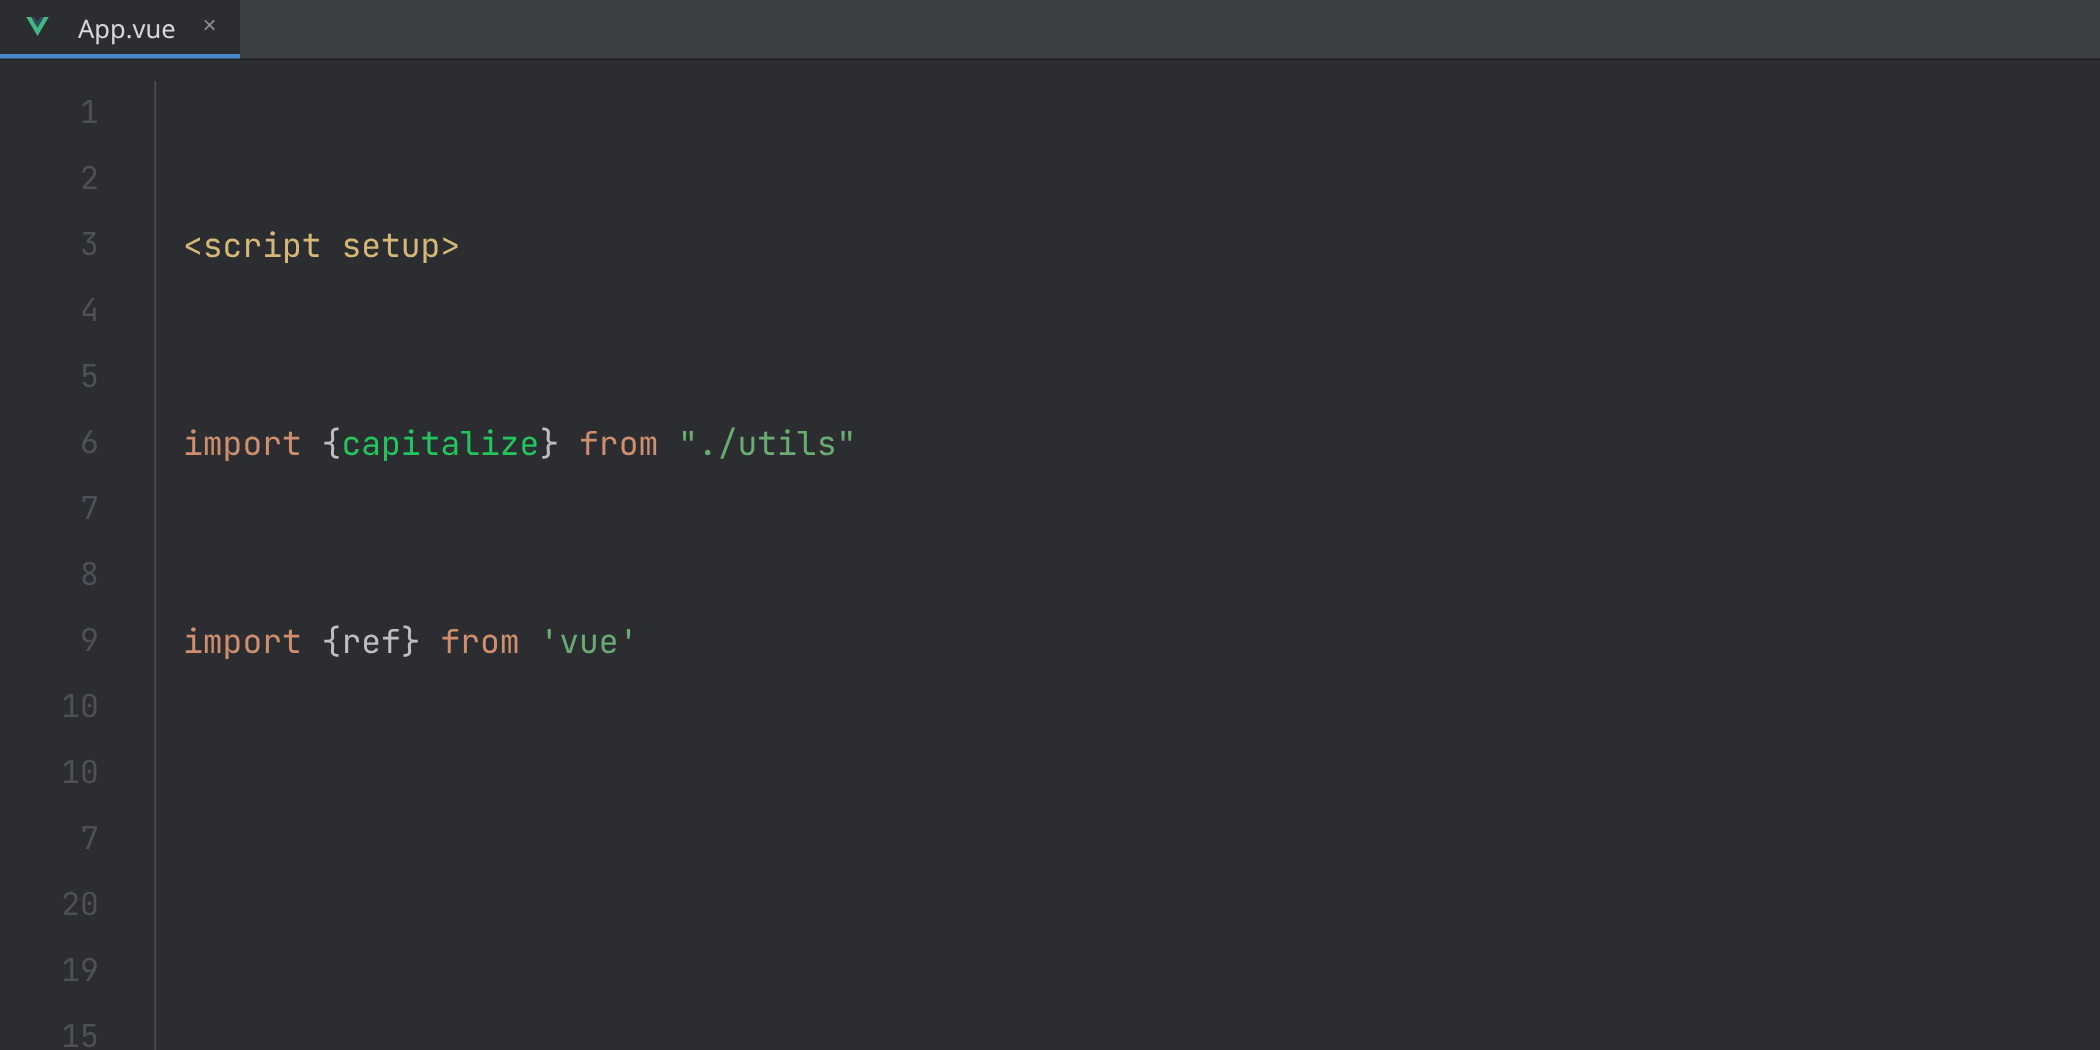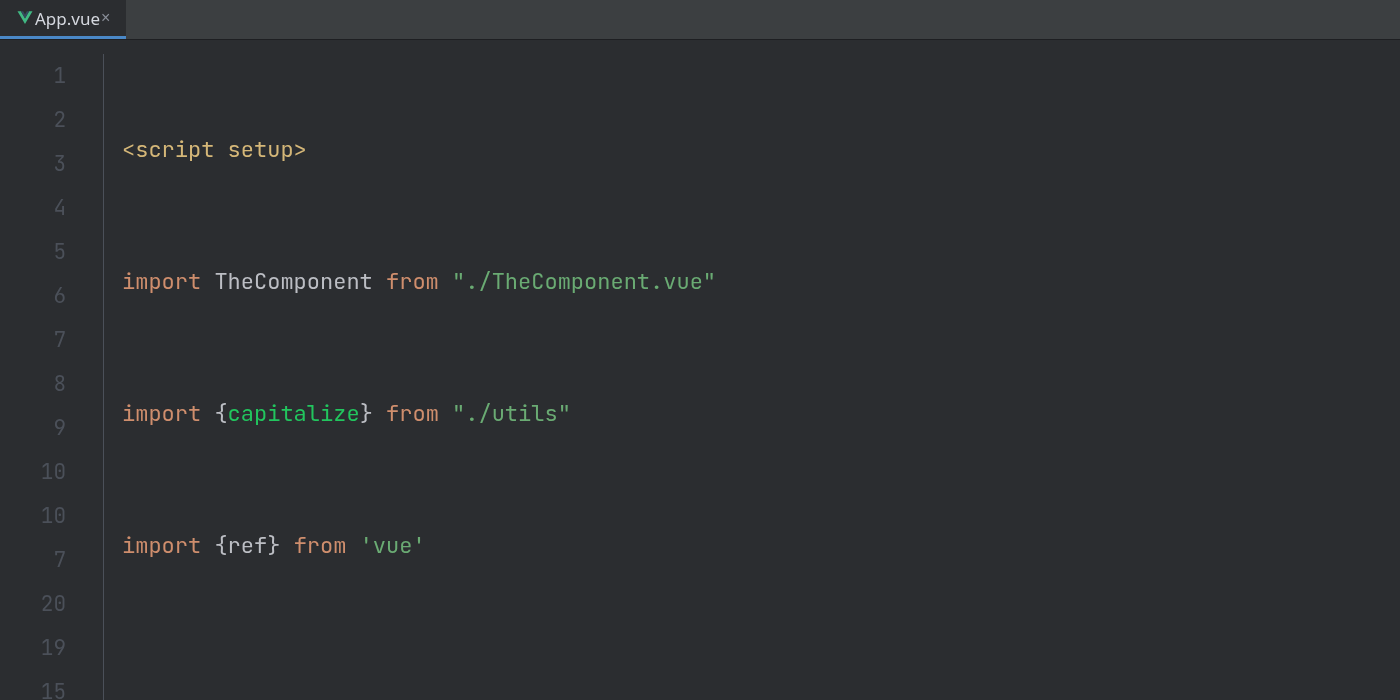--- a/index.html
+++ b/index.html
@@ -15,21 +15,21 @@
   .tab-bar {
     height: 40px;
     background: #3c3f41;
     display: flex;
     align-items: stretch;
     border-bottom: 1px solid #1e1f22;
   }
   .tab {
     display: flex;
     align-items: center;
-    gap: 1px;
+    gap: 18px;
     padding: 0 16px;
     background: #2b2d30;
     border-bottom: 3px solid #4a88c7;
     position: relative;
   }
   .tab-icon {
     width: 18px;
     height: 18px;
     display: flex;
     align-items: center;
@@ -67,20 +67,21 @@
   }
   .fold-line {
     position: absolute;
     left: 3px;
     top: 14px;
     bottom: 0;
     width: 1px;
     background: #4b5059;
   }
   .code {
+    padding-top: 14px;
     white-space: pre;
   }
   .ln { height: 44px; }
   .c-tag    { color: #d5b778; }
   .c-kw     { color: #cf8e6d; }
   .c-ident  { color: #bcbec4; }
   .c-str    { color: #6aab73; }
   .c-punct  { color: #bcbec4; }
   .c-fname  { color: #22c55e; }
 </style>
@@ -118,21 +119,20 @@
     <div class="ln">19</div>
     <div class="ln">15</div>
   </div>
 
   <div class="fold-col">
     <div class="fold-line"></div>
   </div>
 
   <div class="code">
     <div class="ln"><span class="c-tag">&lt;</span><span class="c-tag">script</span><span class="c-tag"> setup</span><span class="c-tag">&gt;</span></div>
-    <div class="ln"><span class="c-kw">import</span><span> </span><span class="c-ident">TheComponent</span><span> </span><span class="c-kw">from</span><span> </span><span class="c-str">"./TheComponent.vue"</span></div>
     <div class="ln"><span class="c-kw">import</span><span> </span><span class="c-punct">{</span><span class="c-fname">capitalize</span><span class="c-punct">}</span><span> </span><span class="c-kw">from</span><span> </span><span class="c-str">"./utils"</span></div>
     <div class="ln"><span class="c-kw">import</span><span> </span><span class="c-punct">{</span><span class="c-ident">ref</span><span class="c-punct">}</span><span> </span><span class="c-kw">from</span><span> </span><span class="c-str">'vue'</span></div>
     <div class="ln"></div>
     
     
     
     
     
     
     

